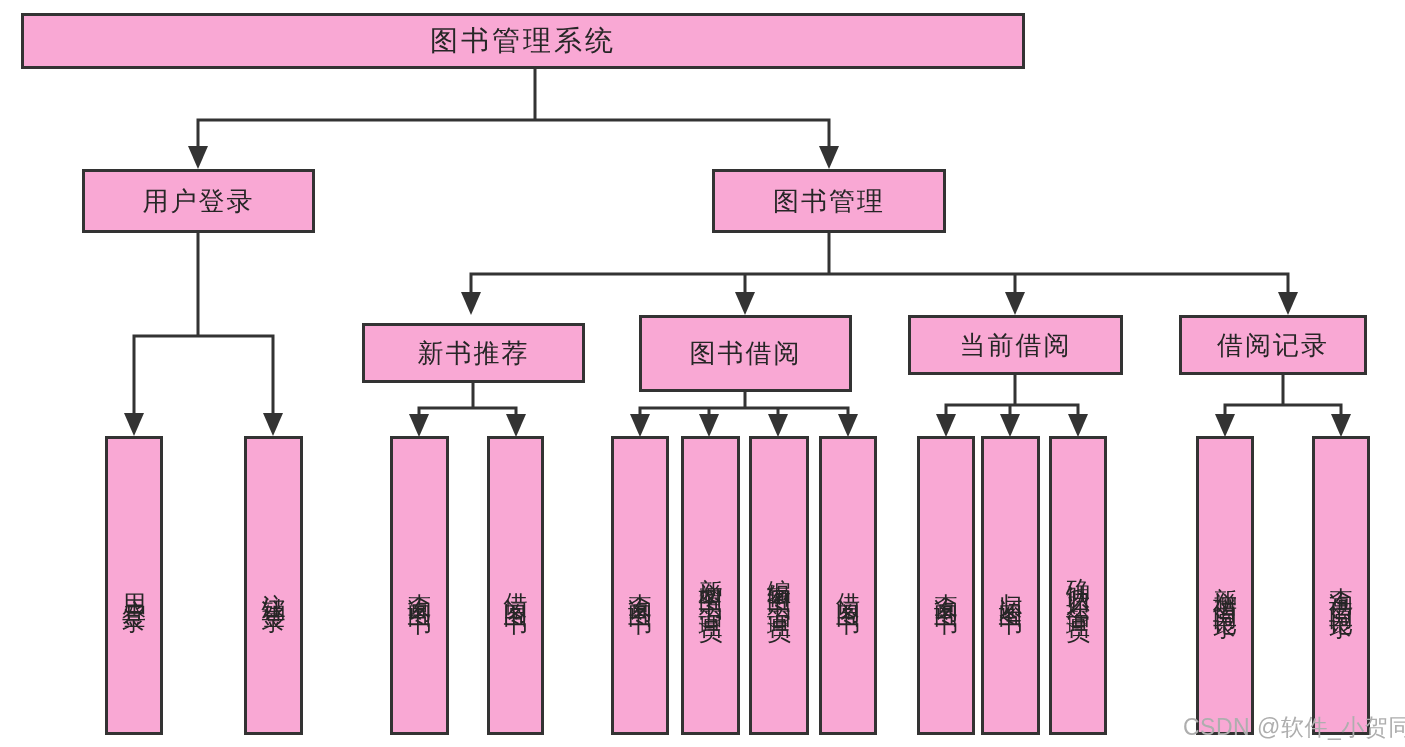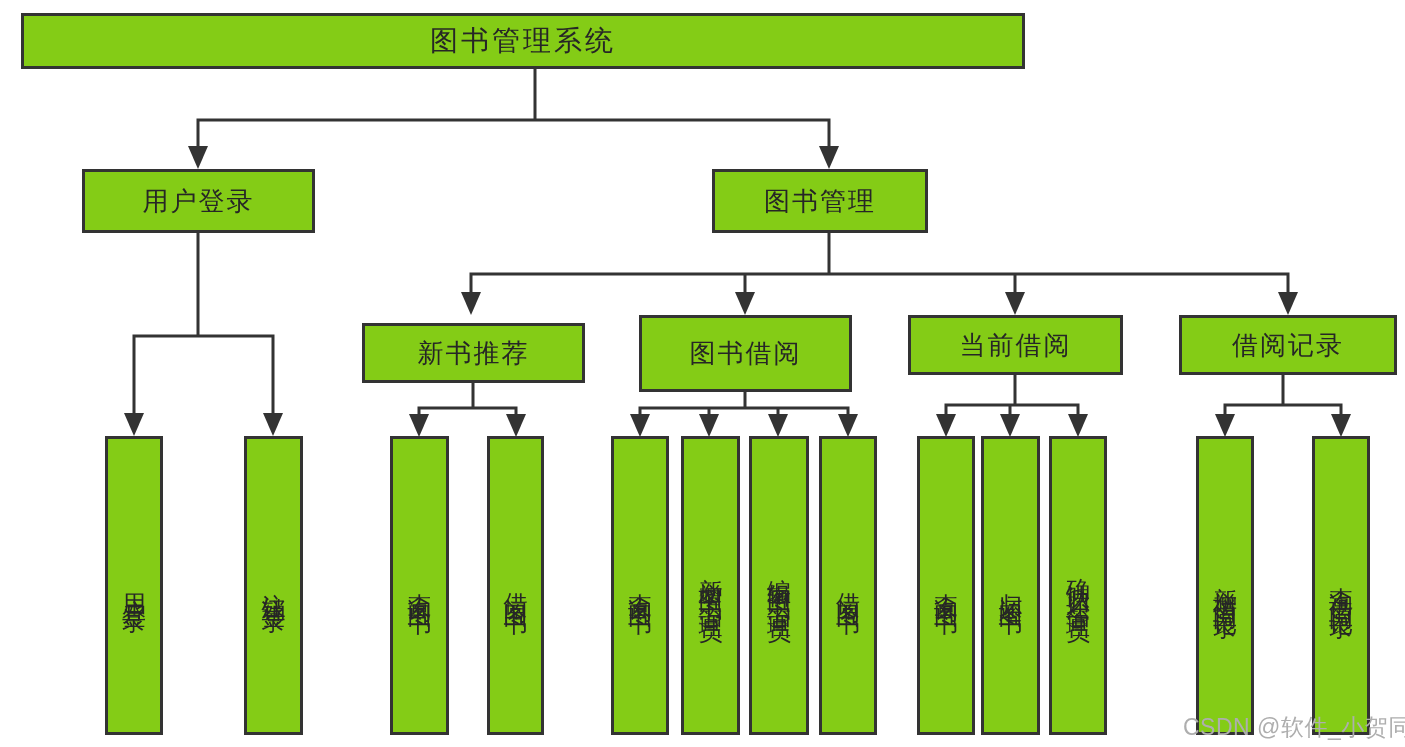--- a/index.html
+++ b/index.html
@@ -15,21 +15,21 @@
   .connectors {
     position: absolute;
     left: 0; top: 0;
     width: 1405px; height: 747px;
     pointer-events: none;
   }
   .box {
     position: absolute;
     box-sizing: border-box;
     border: 3px solid #333333;
-    background: #84cc16;
+    background: #f9a8d4;
     color: #262626;
     display: flex;
     align-items: center;
     justify-content: center;
     text-align: left;
   }
   .h-box { font-size: 26px; letter-spacing: 2px; white-space: nowrap; }
   .root-box { font-size: 28px; letter-spacing: 3px; }
   .v-box {
     writing-mode: vertical-rl;
@@ -93,26 +93,26 @@
       <polygon points="1000,414 1020,414 1010,437"></polygon>
       <polygon points="1068,414 1088,414 1078,437"></polygon>
       <polygon points="1215,414 1235,414 1225,437"></polygon>
       <polygon points="1331,414 1351,414 1341,437"></polygon>
     </g>
   </svg>
 
   <div class="box h-box root-box" style="left:21px; top:13px; width:1004px; height:56px;">图书管理系统</div>
 
   <div class="box h-box" style="left:82px; top:169px; width:233px; height:64px;">用户登录</div>
-  <div class="box h-box" style="left:712px; top:169px; width:216px; height:64px;">图书管理</div>
+  <div class="box h-box" style="left:712px; top:169px; width:234px; height:64px;">图书管理</div>
 
   <div class="box h-box" style="left:362px; top:315px; width:223px; height:60px;margin-top:8px;">新书推荐</div>
   <div class="box h-box" style="left:639px; top:315px; width:213px; height:77px;">图书借阅</div>
   <div class="box h-box" style="left:908px; top:315px; width:215px; height:60px;">当前借阅</div>
-  <div class="box h-box" style="left:1179px; top:315px; width:218px; height:60px;">借阅记录</div>
+  <div class="box h-box" style="left:1179px; top:315px; width:188px; height:60px;">借阅记录</div>
 
   <div class="box v-box" style="left:105px; width:58px;">用户登录</div>
   <div class="box v-box" style="left:244px; width:59px;">注销登录</div>
 
   <div class="box v-box" style="left:390px; width:59px;">查询图书</div>
   <div class="box v-box" style="left:487px; width:57px;">借阅图书</div>
 
   <div class="box v-box" style="left:611px; width:58px;">查询图书</div>
   <div class="box v-box" style="left:681px; width:59px;">新增图书（管理员）</div>
   <div class="box v-box" style="left:749px; width:60px;">编辑图书（管理员）</div>

